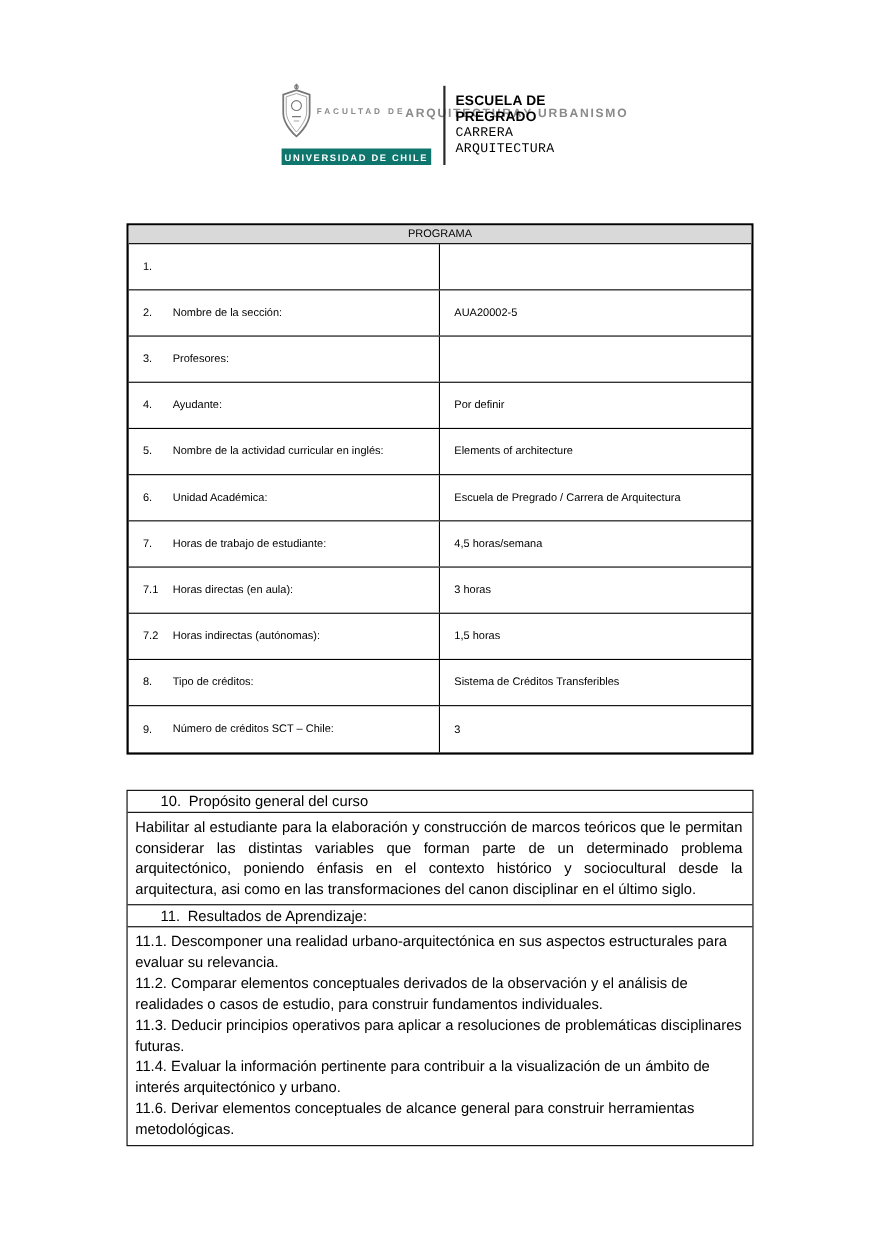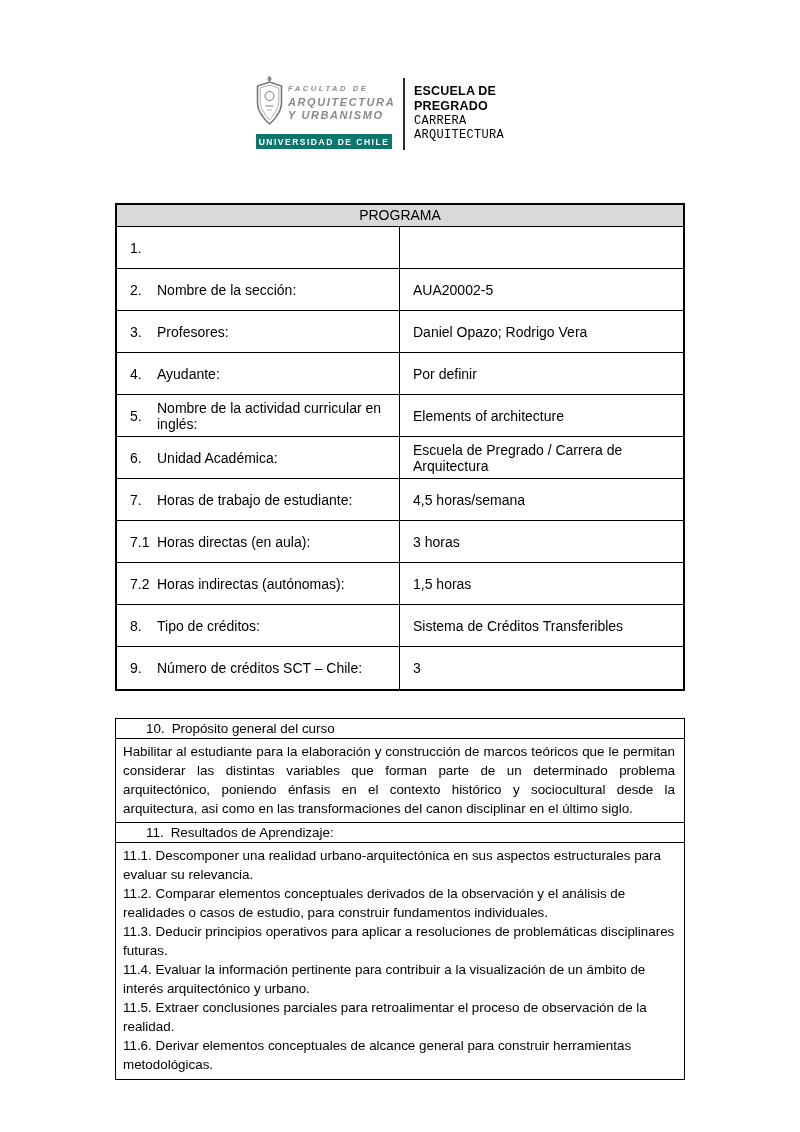--- a/index.html
+++ b/index.html
@@ -10,21 +10,21 @@
     font-family:"Liberation Sans", sans-serif;
     color:#000;
     overflow:hidden;
   }
 
   
   .header { position:absolute; top:76px; left:256px; display:flex; align-items:stretch; height:76px; }
   .logo-block { width:136px; display:flex; flex-direction:column; justify-content:flex-start; }
   .logo-top { display:flex; align-items:center; gap:5px; margin-bottom:4px; }
   .crest { flex-shrink:0; }
-  .faculty-lines { display:flex; flex-direction:column;font-style:italic; }
+  .faculty-lines { display:flex; flex-direction:row; }
   .faculty-line-small {
     font-size:7.5px; letter-spacing:2.6px; color:#8a8a8a; font-weight:bold;
     margin-bottom:3px; white-space:nowrap;
   }
   .faculty-line-big {
     font-size:11px; letter-spacing:1.6px; color:#8a8a8a; font-weight:bold;
     line-height:13px; white-space:nowrap;
   }
   .univ-bar {
     background:#0f766e; color:#ffffff;
@@ -33,21 +33,21 @@
   }
   .header-divider { width:2px; background:#2a2a2a; margin:2px 9px 2px 11px; }
   .school-block { padding-top:8px; }
   .school-line { font-weight:bold; font-size:12.5px; line-height:15px; letter-spacing:0.2px; }
   .career-line { font-size:12px; line-height:13px; letter-spacing:0.3px; margin-top:1px;font-family:Liberation Mono, monospace; }
 
   
   .table1 {
     position:absolute; top:203px; left:115px; width:570px;
     border:2px solid #000; box-sizing:border-box;
-    font-size:14px;
+    font-size:10px;
   }
   .t1-title {
     background:#d9d9d9; text-align:center;
     padding:2px 0 3px 0; border-bottom:1px solid #000;
   }
   .t1-row { display:flex; min-height:42px; border-bottom:1px solid #000; box-sizing:border-box; }
   .t1-row:last-child { border-bottom:none; }
   .t1-left {
     width:283px; flex-shrink:0; border-right:1px solid #000;
     display:flex; align-items:center;
@@ -128,21 +128,20 @@
         <span class="t1-label">Nombre de la sección:</span>
       </div>
       <div class="t1-right">AUA20002-5</div>
     </div>
 
     <div class="t1-row">
       <div class="t1-left">
         <span class="t1-num">3.</span>
         <span class="t1-label">Profesores:</span>
       </div>
-      <div class="t1-right">Daniel Opazo; Rodrigo Vera</div>
     </div>
 
     <div class="t1-row">
       <div class="t1-left">
         <span class="t1-num">4.</span>
         <span class="t1-label">Ayudante:</span>
       </div>
       <div class="t1-right">Por definir</div>
     </div>
 
@@ -212,18 +211,17 @@
 
     <div class="t2-heading">
       <span class="hnum">11.</span>
       <span>Resultados de Aprendizaje:</span>
     </div>
     <div class="t2-list">
       <div class="item">11.1. Descomponer una realidad urbano-arquitectónica en sus aspectos estructurales para evaluar su relevancia.</div>
       <div class="item">11.2. Comparar elementos conceptuales derivados de la observación y el análisis de realidades o casos de estudio, para construir fundamentos individuales.</div>
       <div class="item">11.3. Deducir principios operativos para aplicar a resoluciones de problemáticas disciplinares futuras.</div>
       <div class="item">11.4. Evaluar la información pertinente para contribuir a la visualización de un ámbito de interés arquitectónico y urbano.</div>
-      <div class="item">11.5. Extraer conclusiones parciales para retroalimentar el proceso de observación de la realidad.</div>
       <div class="item">11.6. Derivar elementos conceptuales de alcance general para construir herramientas metodológicas.</div>
     </div>
   </div>
 
 </div>
 
 </body></html>

